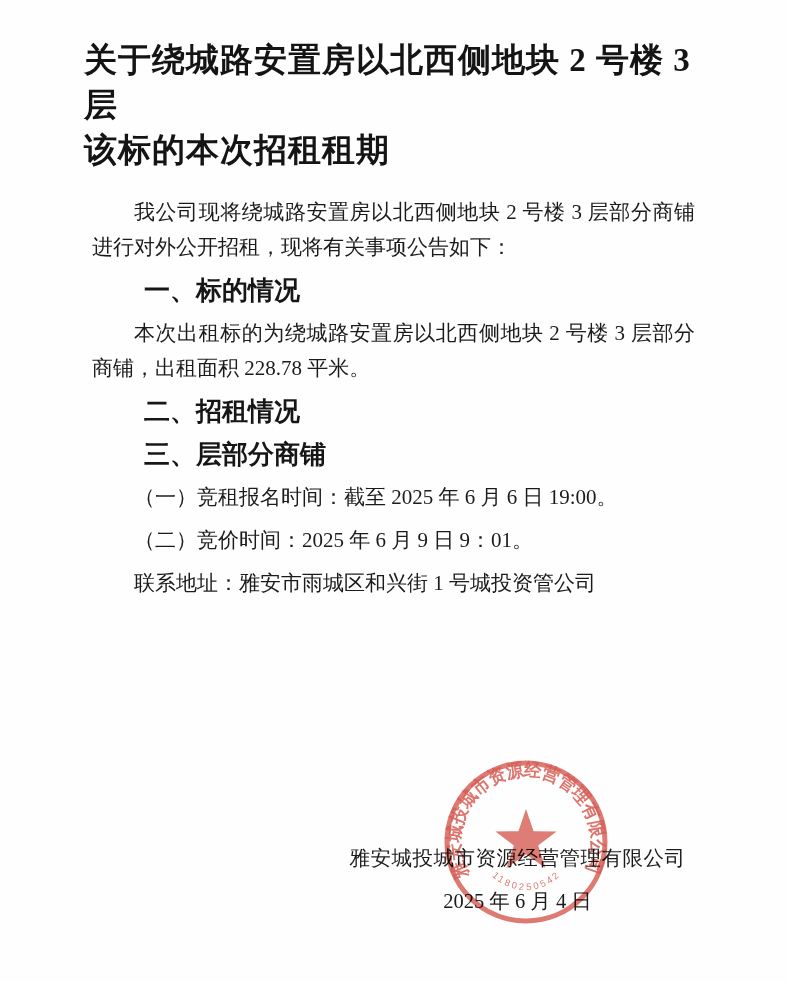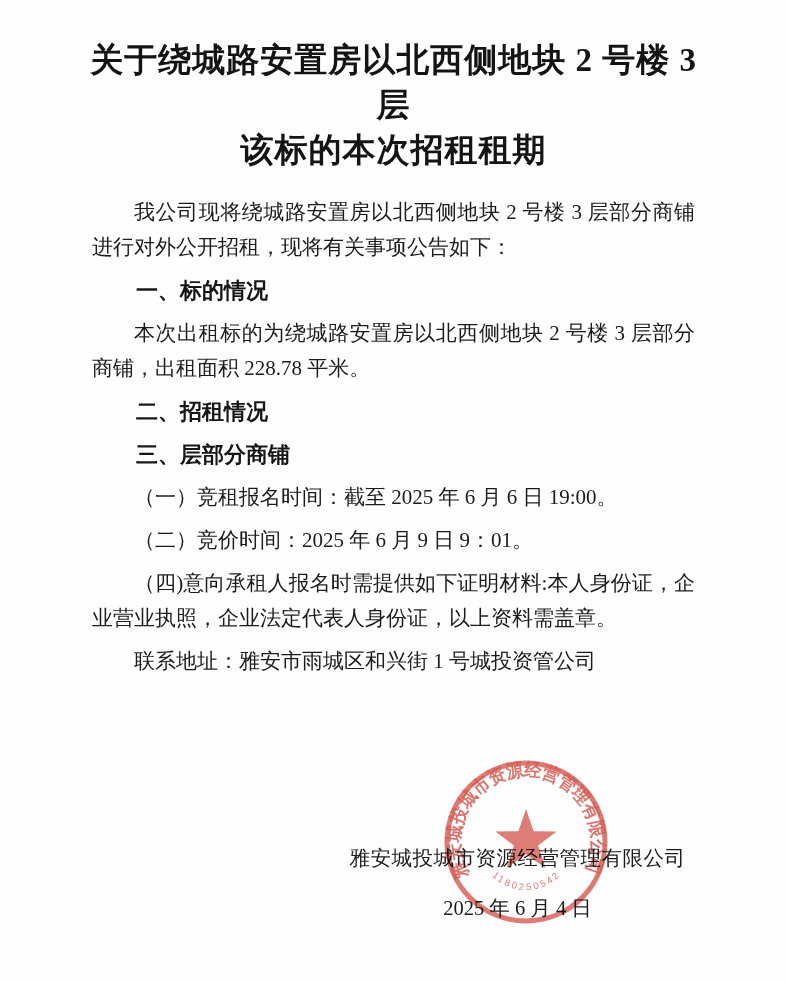--- a/index.html
+++ b/index.html
@@ -14,21 +14,21 @@
     margin: 0 auto;
     background: #fefefe;
     overflow: hidden;
     font-family: "Liberation Serif", "DejaVu Serif", serif;
     color: #1b1b1b;
   }
   .content {
     padding: 38px 84px 0 84px;
   }
   .doc-title {
-    text-align: center;
+    text-align: left;
     font-size: 33px;
     font-weight: bold;
     line-height: 45px;
     letter-spacing: 1px;
     color: #141414;
   }
   .doc-body {
     margin-top: 22px;
     font-size: 21px;
     line-height: 35px;
@@ -36,40 +36,40 @@
   .doc-body p {
     margin: 8px;
     text-indent: 2em;
     text-align: justify;
   }
   .sec-heading {
     margin: 0;
     text-indent: 2em;
     font-family: "Liberation Sans", "DejaVu Sans", sans-serif;
     font-weight: bold;
-    font-size: 22px;
+    font-size: 26px;
     line-height: 35px;
     color: #161616;
   }
   .signature {
     position: absolute;
     left: 345px;
     top: 843px;
     width: 345px;
     text-align: center;
     font-size: 20.5px;
     color: #1b1b1b;
     z-index: 1;
   }
   .signature .company-line {
     line-height: 30px;
     letter-spacing: 0.5px;
   }
   .signature .date-line {
-    margin-top: 20px;
+    margin-top: 13px;
     line-height: 30px;
   }
   .seal {
     position: absolute;
     left: 441px;
     top: 757px;
     width: 170px;
     height: 170px;
     z-index: 2;
     mix-blend-mode: multiply;
@@ -93,21 +93,20 @@
       <p>我公司现将绕城路安置房以北西侧地块 2 号楼 3 层部分商铺进行对外公开招租，现将有关事项公告如下：</p>
 
       <p class="sec-heading">一、标的情况</p>
       <p>本次出租标的为绕城路安置房以北西侧地块 2 号楼 3 层部分商铺，出租面积 228.78 平米。</p>
 
       <p class="sec-heading">二、招租情况</p>
 
       <p class="sec-heading">三、层部分商铺</p>
       <p>（一）竞租报名时间：截至 2025 年 6 月 6 日 19:00。</p>
       <p>（二）竞价时间：2025 年 6 月 9 日 9：01。</p>
-      <p>（四)意向承租人报名时需提供如下证明材料:本人身份证，企业营业执照，企业法定代表人身份证，以上资料需盖章。</p>
 
       <p>联系地址：雅安市雨城区和兴街 1 号城投资管公司</p>
     </div>
 
   </div>
 
   <div class="signature">
     <div class="company-line">雅安城投城市资源经营管理有限公司</div>
     <div class="date-line">2025 年 6 月 4 日</div>
   </div>

